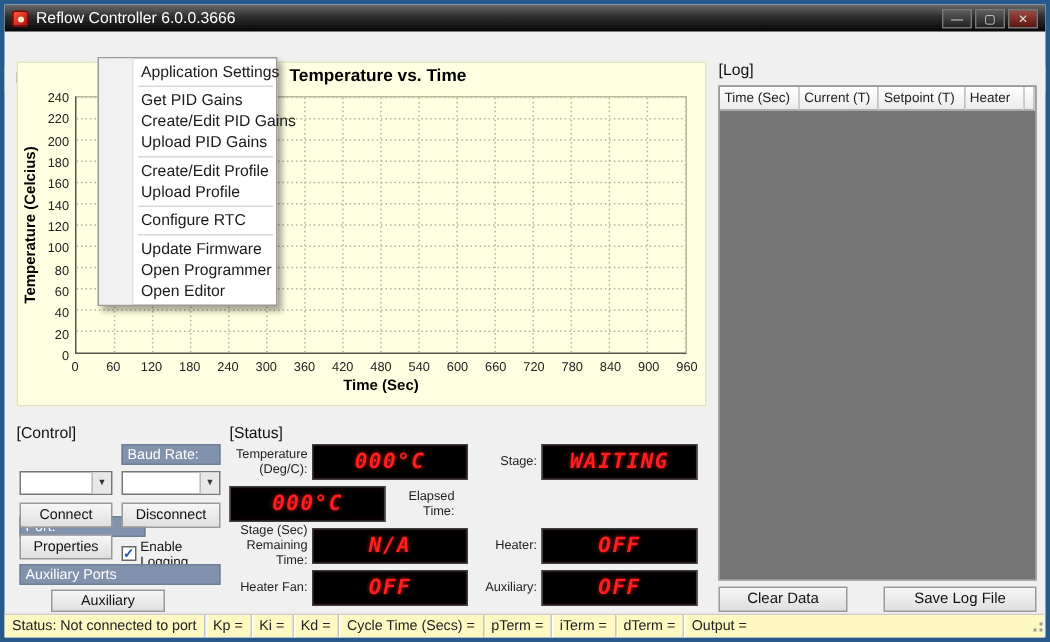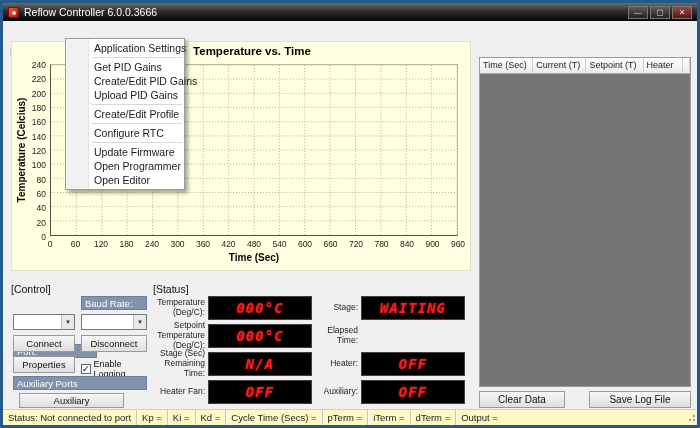--- a/index.html
+++ b/index.html
@@ -120,20 +120,21 @@
   </div>
 
   <div class="dropdown">
     <div class="mi">Application Settings</div>
     <div class="msep"></div>
     <div class="mi">Get PID Gains</div>
     <div class="mi">Create/Edit PID Gains</div>
     <div class="mi">Upload PID Gains</div>
     <div class="msep"></div>
     <div class="mi">Create/Edit Profile</div>
+    <div class="mi">Upload Profile</div>
     <div class="msep"></div>
     <div class="mi">Configure RTC</div>
     <div class="msep"></div>
     <div class="mi">Update Firmware</div>
     <div class="mi">Open Programmer</div>
     <div class="mi">Open Editor</div>
   </div>
 
   <div class="chart">
     <div class="chart-title">Temperature vs. Time</div>
@@ -197,20 +198,21 @@
       <div class="xtick" style="left: 282px;">600</div>
       <div class="xtick" style="left: 307.5px;">660</div>
       <div class="xtick" style="left: 333px;">720</div>
       <div class="xtick" style="left: 358.5px;">780</div>
       <div class="xtick" style="left: 384px;">840</div>
       <div class="xtick" style="left: 409.5px;">900</div>
       <div class="xtick" style="left: 435px;">960</div>
     </div>
 
   <div class="log">
+    <div class="group-label">[Log]</div>
     <div class="log-table">
       <div class="log-head">
         <div class="th" style="width:54px">Time (Sec)</div>
         <div class="th" style="width:54px">Current (T)</div>
         <div class="th" style="width:58px">Setpoint (T)</div>
         <div class="th" style="width:40px">Heater</div>
         <div class="th" style="flex:1"></div>
       </div>
       <div class="log-body"></div>
     </div>
@@ -229,35 +231,34 @@
       <div class="arrow">▼</div>
     </div>
     <div class="cbtn" style="left:2px; top:54px; width:62px;">Connect</div>
     <div class="cbtn" style="left:70px; top:54px; width:66px;">Disconnect</div>
     <div class="cbtn" style="left:2px; top:75px; width:62px;">Properties</div>
     <div class="chk-row" style="left:70px; top:78px;">
       <div class="chk-box">✓</div>
       <div class="chk-label">Enable Logging</div>
     </div>
     <div class="slate" style="left:2px; top:95px; width:134px; height:14px;">Auxiliary Ports</div>
-    <div class="cbtn" style="left:8px; top:112px; width:105px; height:15px; line-height:13px;">Auxiliary</div>
+    <div class="cbtn" style="left:23px; top:112px; width:76px; height:15px; line-height:13px;">Auxiliary</div>
   </div>
 
   <div class="statuspanel">
     <div class="group-label" style="position:absolute;left:0;top:2px;">[Status]</div>
 
     <div class="srow" style="top:14px;">
       <div class="s-label">Temperature (Deg/C):</div>
       <div class="led">000°C</div>
       <div class="s-label2">Stage:</div>
       <div class="led">WAITING</div>
     </div>
 
     <div class="srow" style="top:42px;">
-      <div class="s-label">Setpoint Temperature (Deg/C):</div>
       <div class="led">000°C</div>
       <div class="s-label2">Elapsed Time:</div>
     </div>
 
     <div class="srow" style="top:70px;">
       <div class="s-label">Stage (Sec) Remaining Time:</div>
       <div class="led">N/A</div>
       <div class="s-label2">Heater:</div>
       <div class="led">OFF</div>
     </div>

